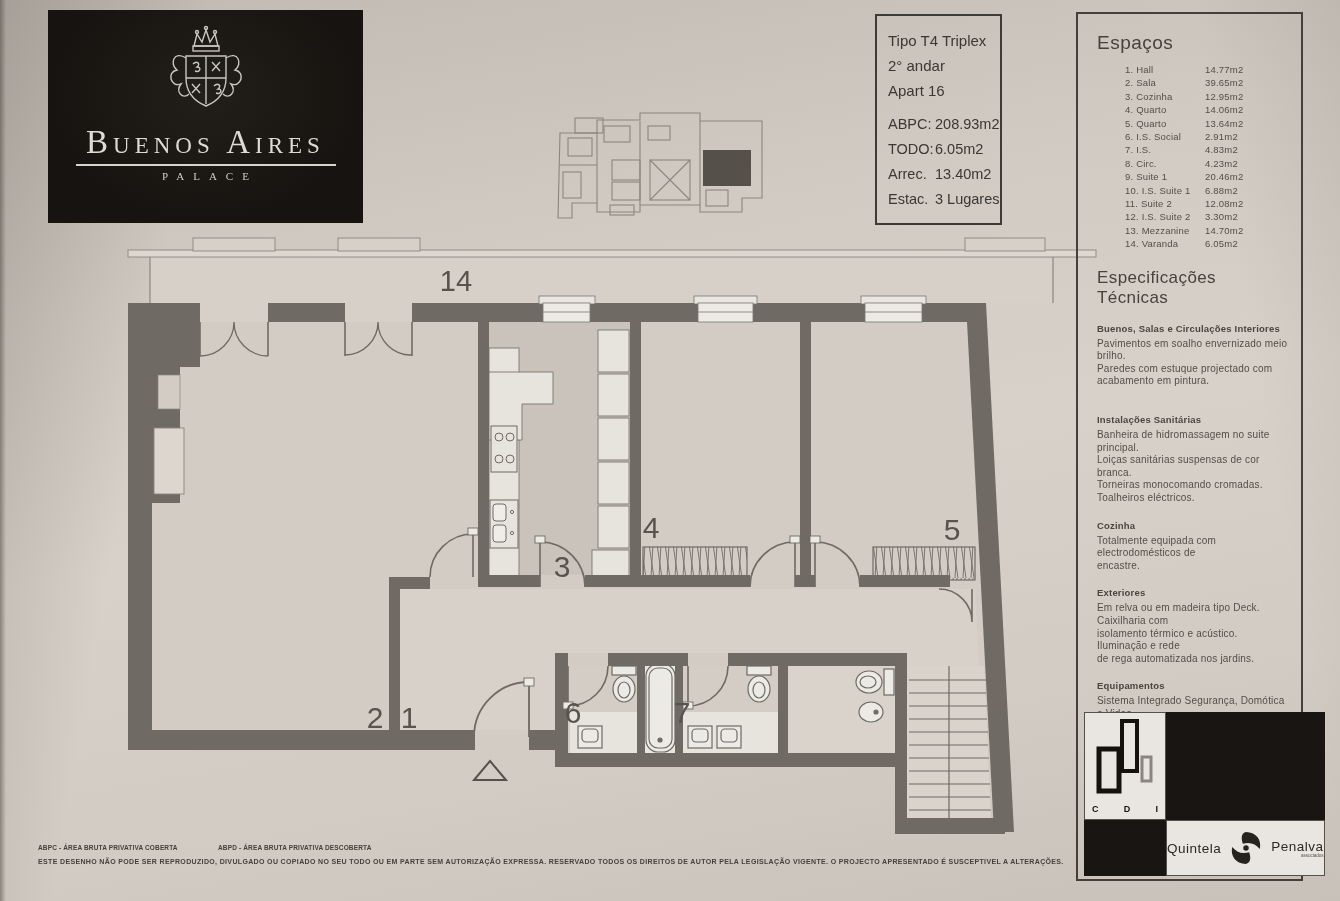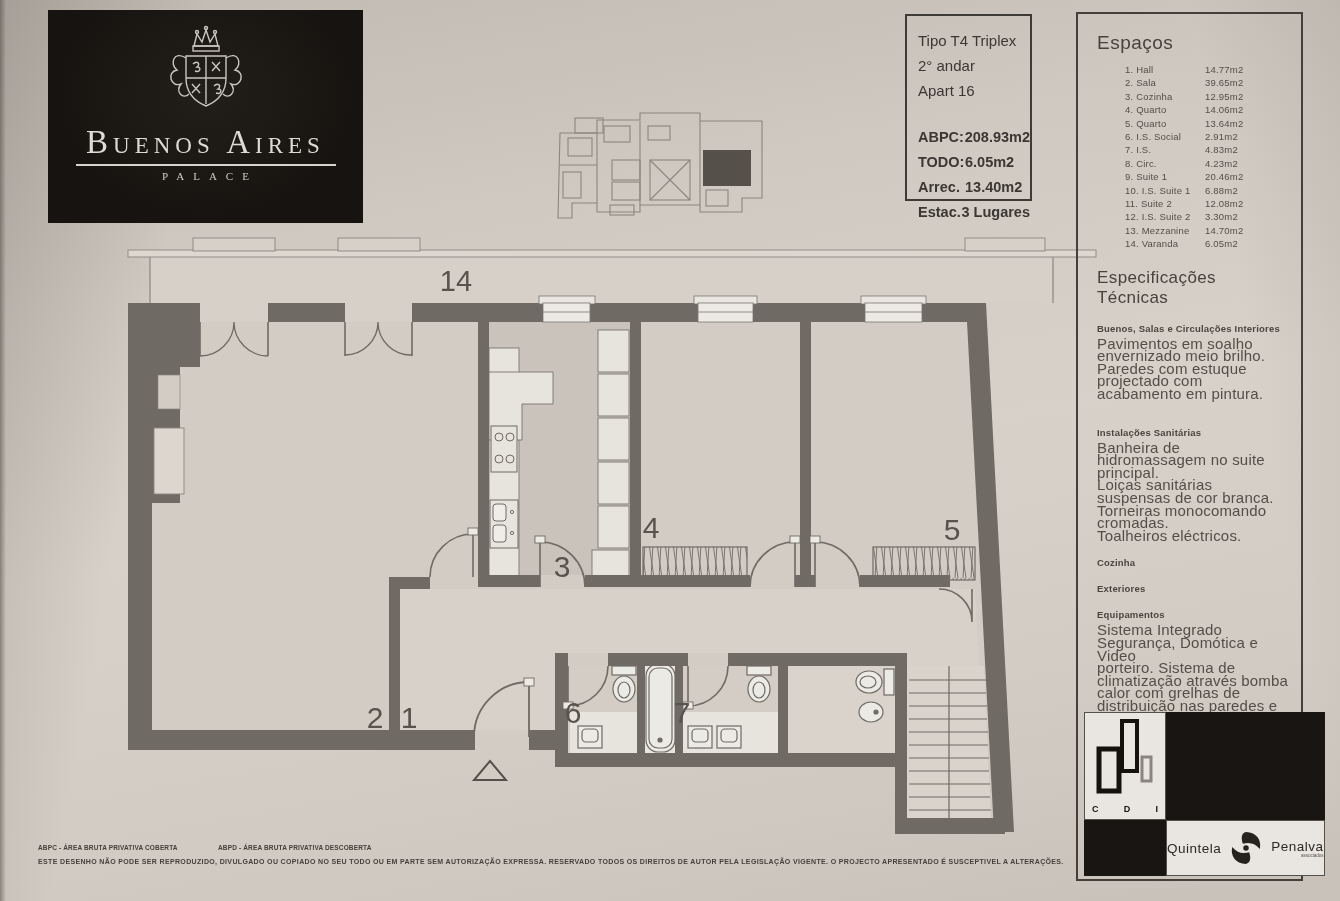--- a/index.html
+++ b/index.html
@@ -19,41 +19,41 @@
     background:radial-gradient(ellipse at 50% 40%, #221e1a 0%, #171310 70%);
     color:#d9d5d0; text-align:center; }
   .logo-crest { margin-top:10px; }
   .logo-title { font-family:"Liberation Serif", serif; font-variant:small-caps;
     font-size:33px; letter-spacing:5px; color:#dedad5; margin-top:2px; white-space:nowrap; }
   .logo-rule { width:260px; height:2px; background:#d6d2cd; margin:3px auto 4px auto; }
   .logo-sub { font-family:"Liberation Serif", serif; font-size:11px; letter-spacing:9px;
     color:#cfcbc6; text-indent:9px; }
 
   
-  .info-box { position:absolute; left:905px; top:14px; width:127px; height:187px;
+  .info-box { position:absolute; left:875px; top:14px; width:127px; height:211px;
     border:2px solid #3e3a35; padding:12px 0 0 11px; color:#3b3733; }
   .info-line { font-size:15px; line-height:25px; white-space:nowrap; }
-  .info-metrics { margin-top:22px;font-weight:bold; }
+  .info-metrics { margin-top:9px; }
   .metric-row { display:flex; font-size:14.5px; line-height:25px; white-space:nowrap; }
   .metric-row .m-label { width:47px; }
 
   
   .right-panel { position:absolute; left:1076px; top:12px; width:227px; height:869px;
     border:2px solid #443f3a; color:#534e48; }
   .rp-inner { padding:18px 12px 0 19px; }
   .rp-title { font-size:19px; letter-spacing:0.5px; color:#47423d; font-weight:400; }
   .spaces-list { margin:9px 0 0 28px; }
   .space-row { display:flex; font-size:9.5px; line-height:13.4px; letter-spacing:0.2px; }
   .space-row .s-name { width:80px; white-space:nowrap; }
   .space-row .s-area { white-space:nowrap; }
   .rp-title2 { margin-top:17px; font-size:17px; letter-spacing:0.4px; color:#47423d; }
   .spec-section { margin-top:15px; }
   .spec-section:nth-of-type(2) { margin-top:26px; }
   .spec-heading { font-size:9.5px; font-weight:700; letter-spacing:0.2px; color:#4a453f; margin-bottom:4px; }
-  .spec-body { font-size:15px; line-height:12.6px; letter-spacing:0.2px; white-space:pre-line; }
+  .spec-body { font-size:10px; line-height:12.6px; letter-spacing:0.2px; white-space:pre-line; }
 
   
   .logo-grid { position:absolute; left:6px; right:3px; bottom:3px; height:164px;
     display:grid; grid-template-columns:82px 1fr; grid-template-rows:108px 1fr; }
   .cell-black { background:#191512; }
   .cell-cdi { background:#e9e6e1; border:1px solid #55504a; position:relative; }
   .cdi-letters { position:absolute; left:7px; right:7px; bottom:5px; display:flex;
     justify-content:space-between; font-size:9px; font-weight:700; color:#15110e; }
   .cell-qp { background:#e9e6e1; border:1px solid #55504a; display:flex;
     align-items:center; justify-content:center; gap:7px; }
@@ -466,24 +466,29 @@
           <div class="spec-section">
             <div class="spec-heading">Instalações Sanitárias</div>
             <div class="spec-body">Banheira de hidromassagem no suite principal.
 Loiças sanitárias suspensas de cor branca.
 Torneiras monocomando cromadas.
 Toalheiros eléctricos.</div>
           </div>
 
           <div class="spec-section">
             <div class="spec-heading">Cozinha</div>
+            <div class="spec-body">Totalmente equipada com electrodomésticos de
+encastre.</div>
           </div>
 
           <div class="spec-section">
             <div class="spec-heading">Exteriores</div>
+            <div class="spec-body">Em relva ou em madeira tipo Deck. Caixilharia com
+isolamento térmico e acústico. Iluminação e rede
+de rega automatizada nos jardins.</div>
           </div>
 
           <div class="spec-section">
             <div class="spec-heading">Equipamentos</div>
             <div class="spec-body">Sistema Integrado Segurança, Domótica e Video
 porteiro. Sistema de climatização através bomba
 calor com grelhas de distribuição nas paredes e
 tectos.</div>
           </div>
         </div>

